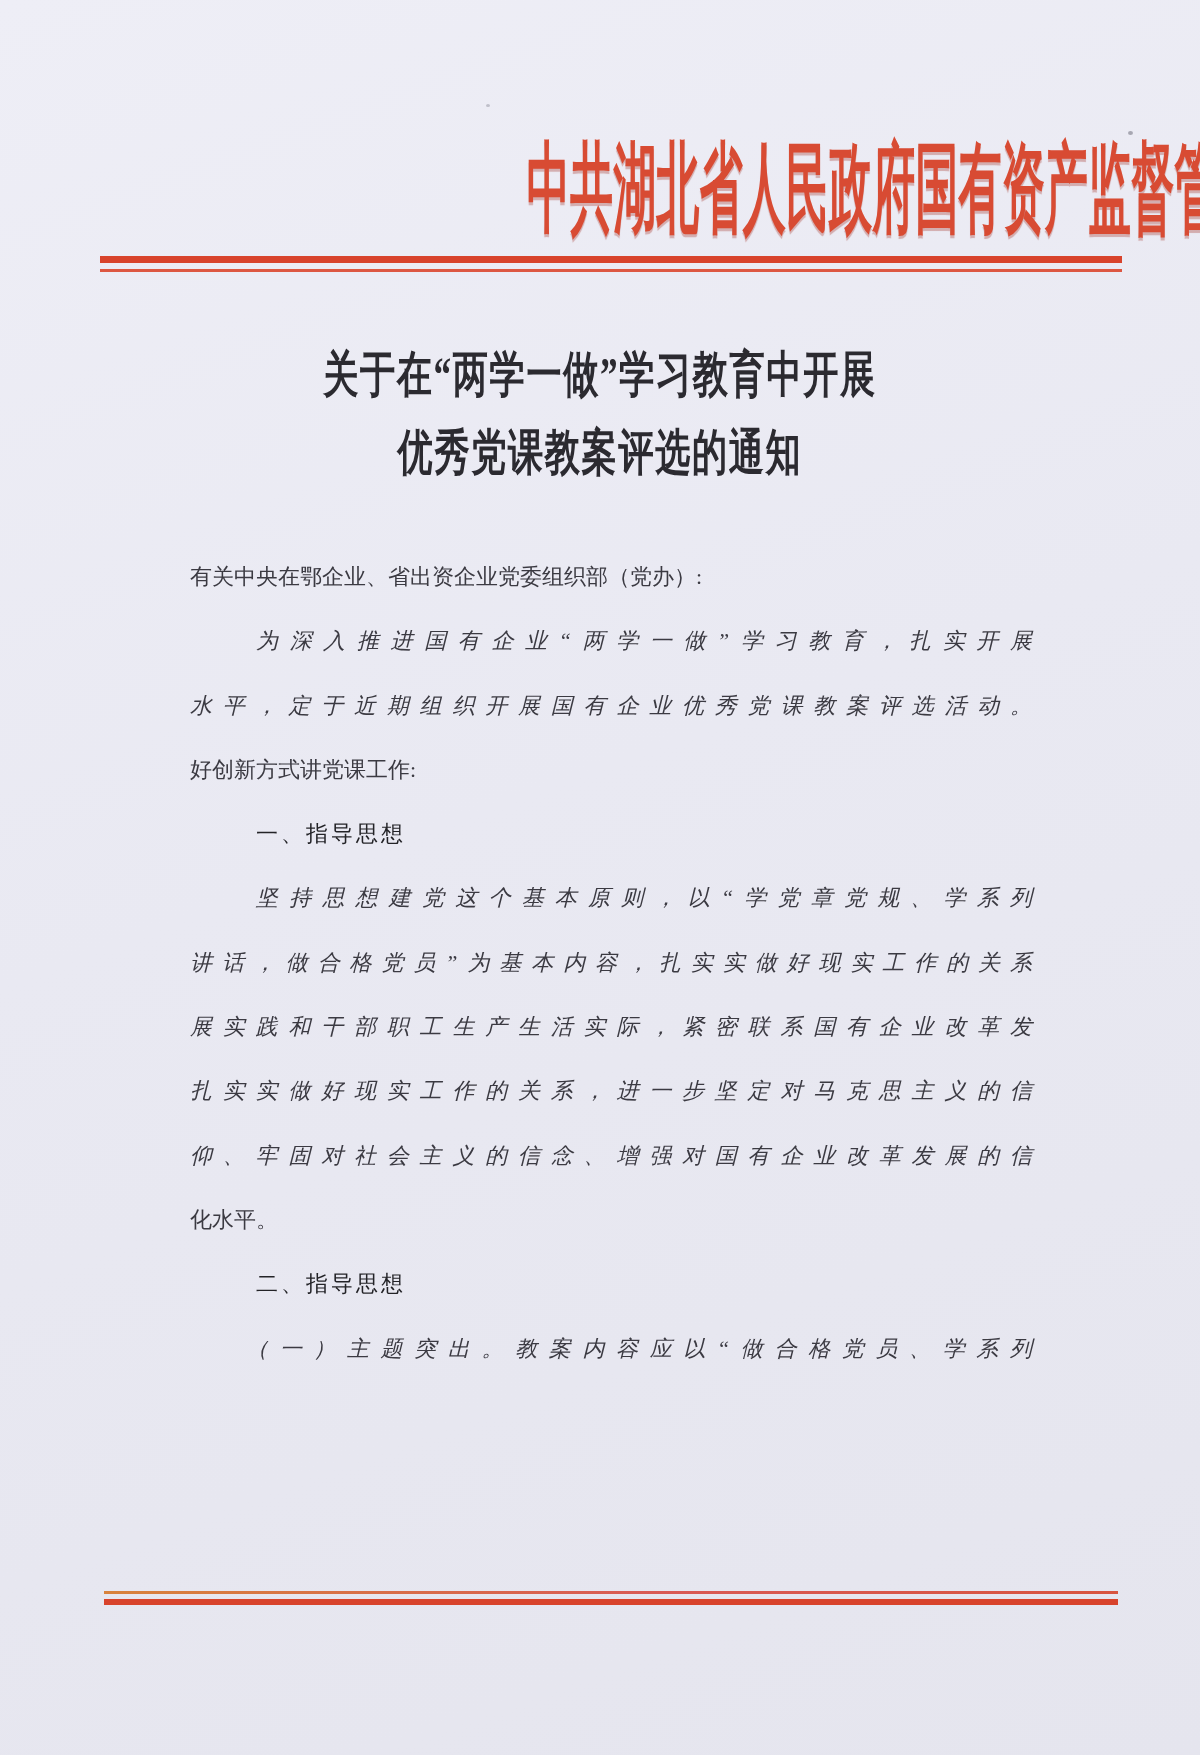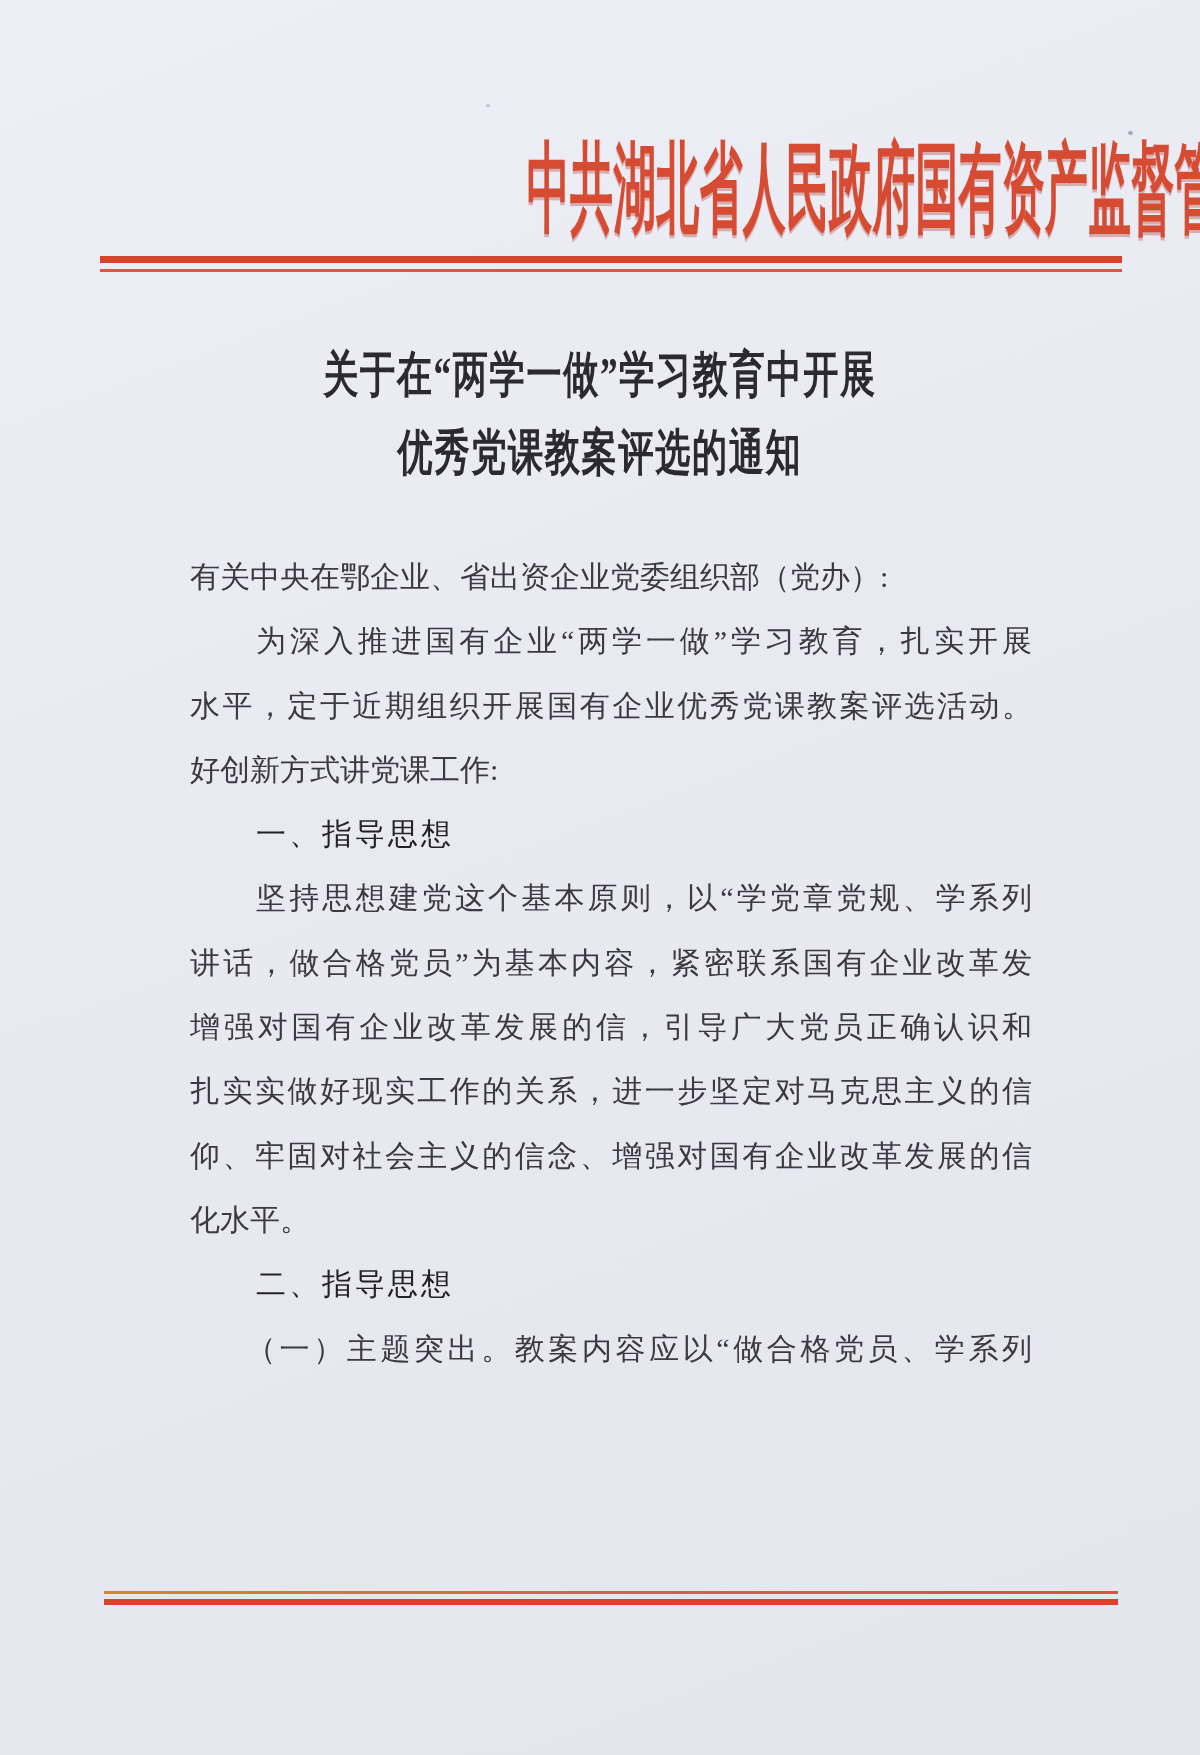--- a/index.html
+++ b/index.html
@@ -63,31 +63,32 @@
     letter-spacing: 2px;
   }
 
   
   .doc-body {
     position: absolute;
     top: 545px;
     left: 190px;
     width: 842px;
     color: #3b3a42;
-    font-size: 30px;
+    font-size: 22px;
   }
   .bline {
     height: 64.3px;
     line-height: 64.3px;
     white-space: nowrap;
   }
   .bline.fill {
     white-space: normal;
     text-align: justify;
     text-align-last: justify;
+    font-style: italic;
   }
   .bline.indent { padding-left: 66px; }
   .bline.indent-paren { padding-left: 56px; }
   .bline.hei {
     font-family: "Liberation Sans", sans-serif;
     font-weight: normal;
     color: #232327;
     letter-spacing: 3px;
   }
 
@@ -118,22 +119,22 @@
     <div>优秀党课教案评选的通知</div>
   </div>
 
   <div class="doc-body">
     <div class="bline">有关中央在鄂企业、省出资企业党委组织部（党办）:</div>
     <div class="bline fill indent">为深入推进国有企业“两学一做”学习教育，扎实开展</div>
     <div class="bline fill">水平，定于近期组织开展国有企业优秀党课教案评选活动。</div>
     <div class="bline">好创新方式讲党课工作:</div>
     <div class="bline indent hei">一、指导思想</div>
     <div class="bline fill indent">坚持思想建党这个基本原则，以“学党章党规、学系列</div>
-    <div class="bline fill">讲话，做合格党员”为基本内容，紧密联系国有企业改革发</div>
-    <div class="bline fill">增强对国有企业改革发展的信，引导广大党员正确认识和</div>
+    <div class="bline fill">讲话，做合格党员”为基本内容，扎实实做好现实工作的关系</div>
+    <div class="bline fill">展实践和干部职工生产生活实际，紧密联系国有企业改革发</div>
     <div class="bline fill">扎实实做好现实工作的关系，进一步坚定对马克思主义的信</div>
     <div class="bline fill">仰、牢固对社会主义的信念、增强对国有企业改革发展的信</div>
     <div class="bline">化水平。</div>
     <div class="bline indent hei">二、指导思想</div>
     <div class="bline fill indent-paren">（一）主题突出。教案内容应以“做合格党员、学系列</div>
   </div>
 
   <div class="rule rule-bot-thin"></div>
   <div class="rule rule-bot-thick"></div>
 

